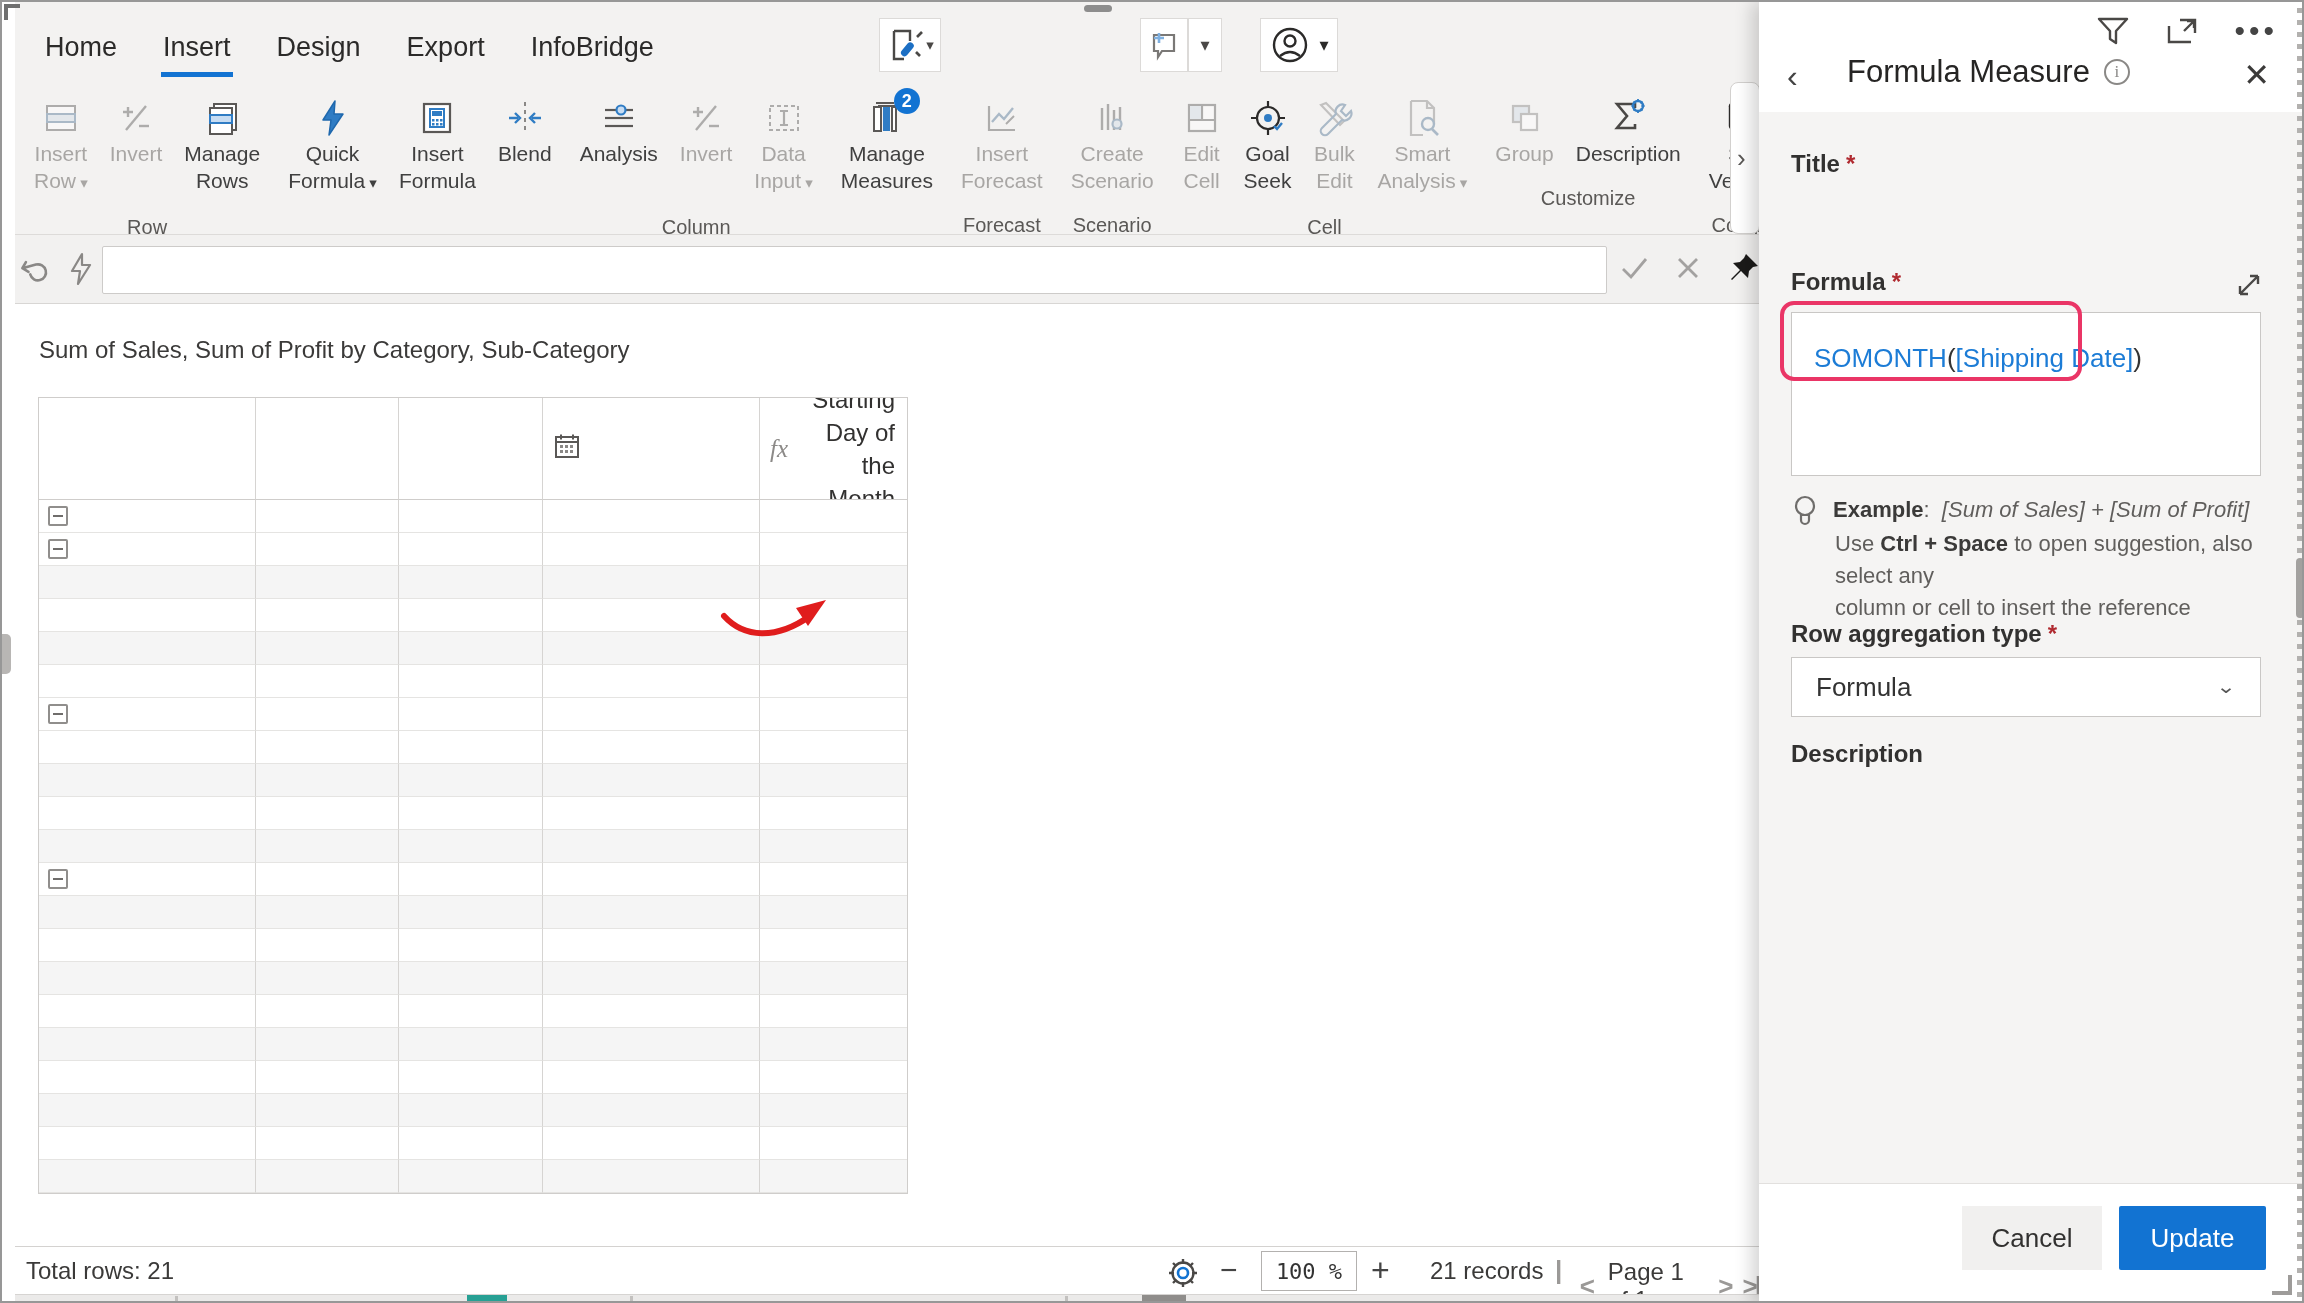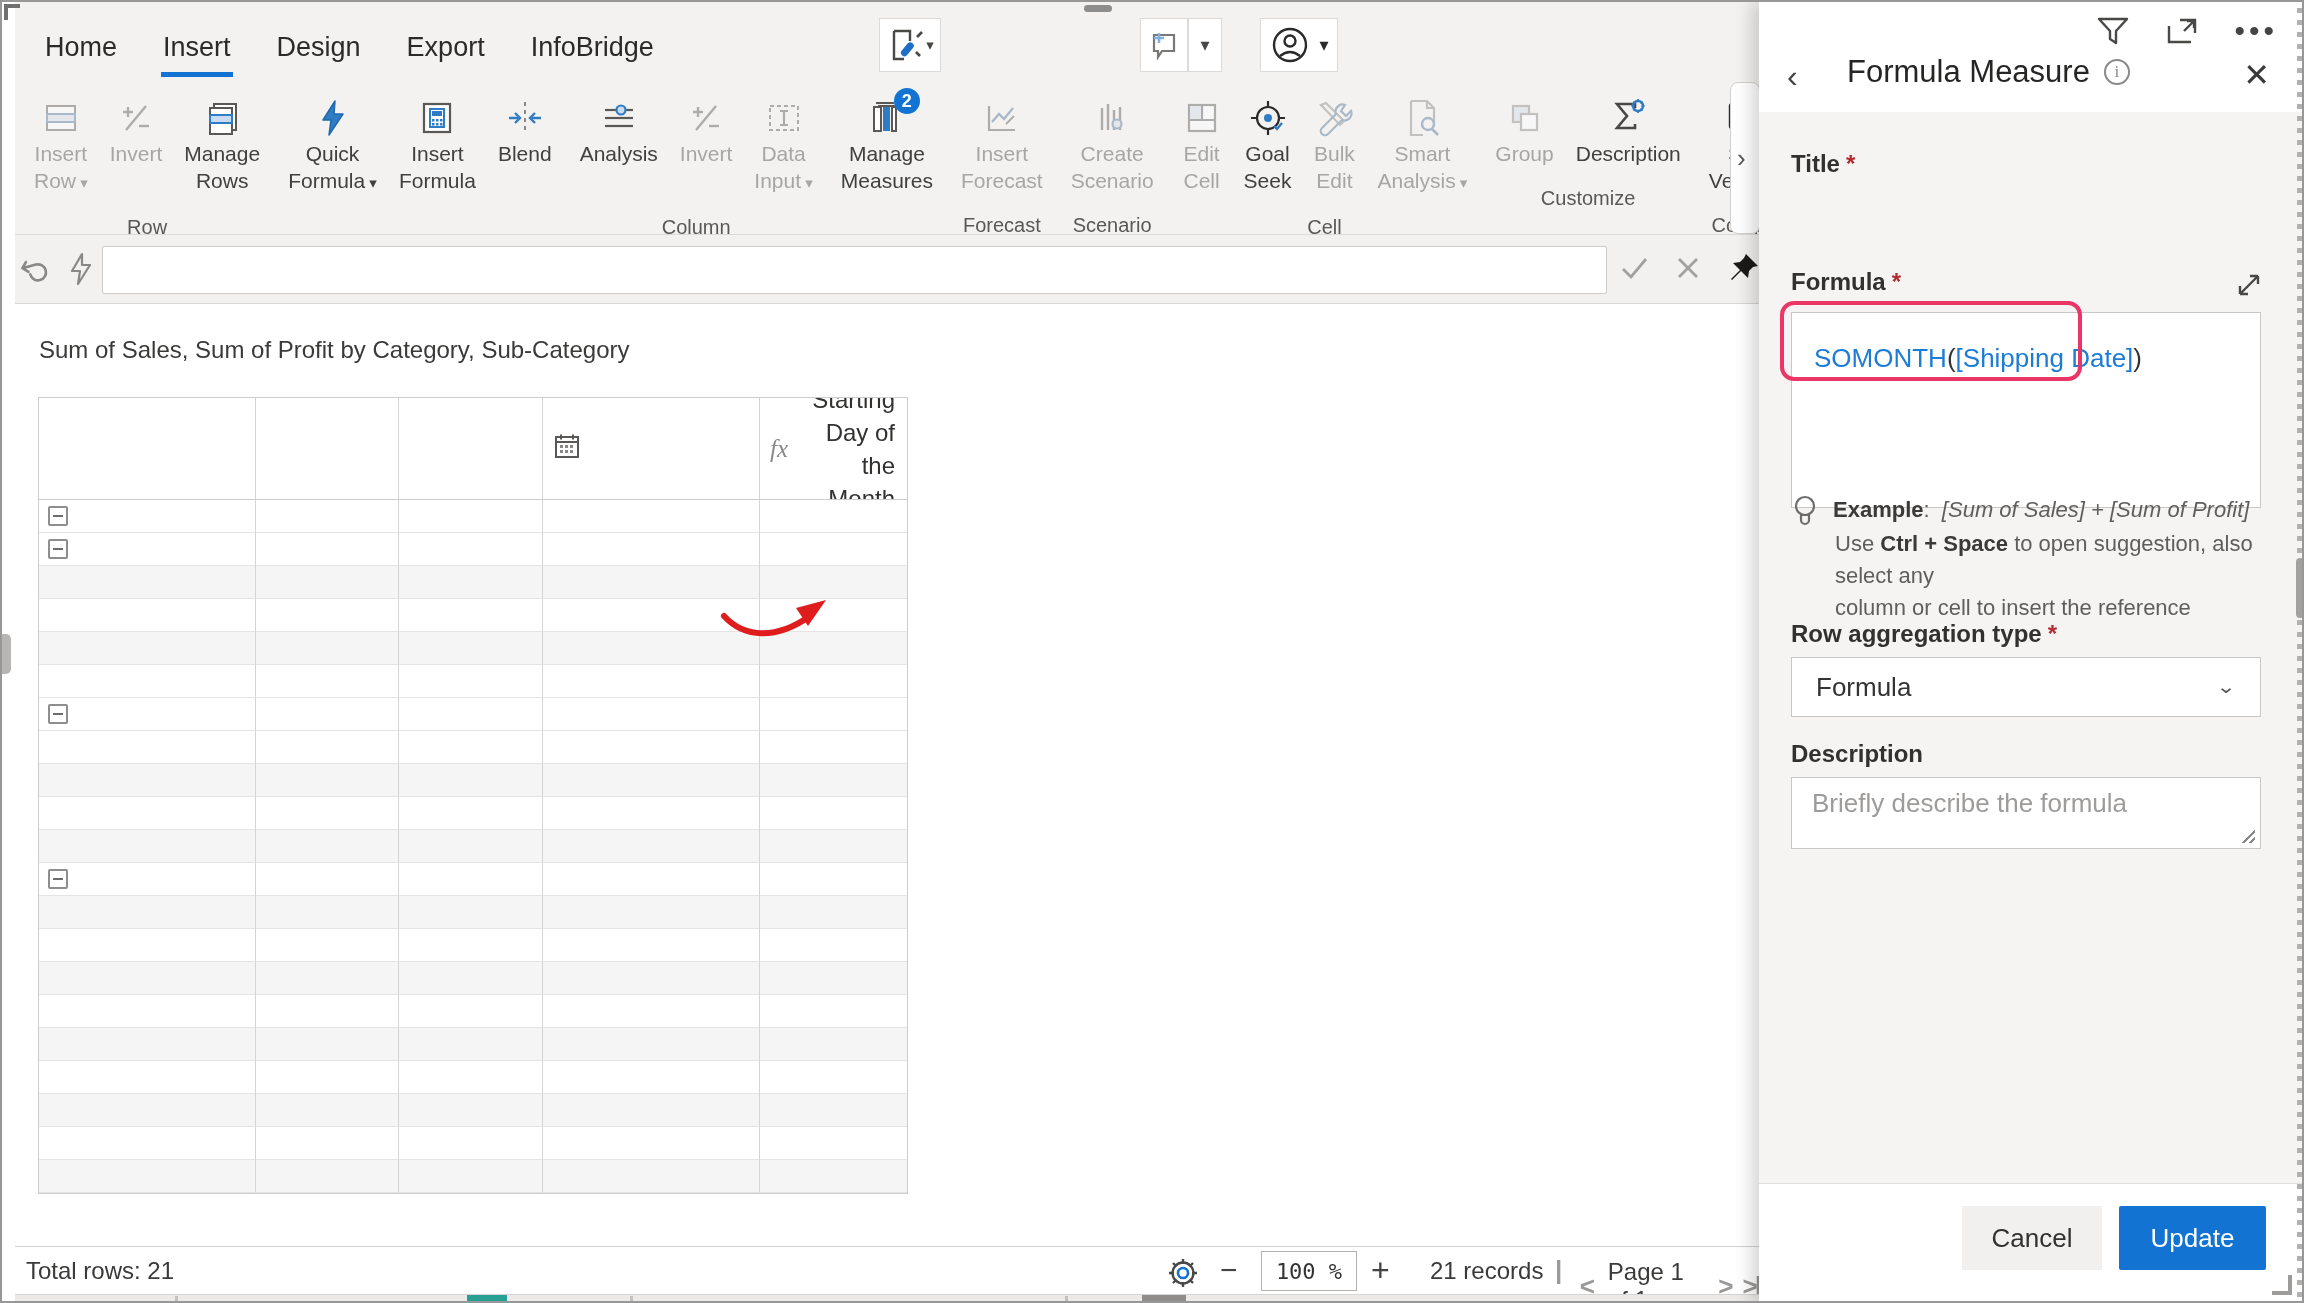--- a/index.html
+++ b/index.html
@@ -119,21 +119,21 @@
   .ph-close { position:absolute; right:36px; top:54px; font-size:32px; color:#3b3a39; cursor:pointer; }
 
   .panel-body { position:absolute; left:0; top:110px; width:100%; height:1071px; }
   .plabel { font-size:24px; color:#323130; font-weight:bold; }
   .req { color:#b02a30; margin-left:6px; }
   .lbl-title { position:absolute; left:32px; top:38px; }
   .in-title { position:absolute; left:32px; top:75px; width:470px; height:58px; background:#fff; border:1px solid #c9c7c5;
               font-size:26px; color:#333; display:flex; align-items:center; padding:0 20px; }
   .lbl-formula { position:absolute; left:32px; top:156px; }
   .formula-expand { position:absolute; right:42px; top:158px; cursor:pointer; }
-  .in-formula { position:absolute; left:32px; top:200px; width:470px; height:196px; background:#fff; border:1px solid #c9c7c5;
+  .in-formula { position:absolute; left:32px; top:200px; width:470px; height:164px; background:#fff; border:1px solid #c9c7c5;
                 font-size:26px; padding:30px 22px; }
   .f-blue { color:#1c7cd6; }
   .f-dark { color:#333; }
   .hint { position:absolute; left:32px; top:382px; width:490px; font-size:22px; color:#605e5c; line-height:32px; }
   .hint-row1 { display:flex; align-items:flex-start; gap:14px; }
   .hint-ex-label { color:#3b3a39; font-weight:bold; }
   .hint-italic { font-style:italic; }
   .hint-rest { padding-left:44px; }
   .hint b { color:#3b3a39; }
   .lbl-agg { position:absolute; left:32px; top:508px; }
@@ -1047,24 +1047,20 @@
         <div class="hint-rest">column or cell to insert the reference</div>
       </div>
 
       <div class="plabel lbl-agg"><span>Row aggregation type</span><span class="req">*</span></div>
       <div class="in-agg">
         <span>Formula</span>
         <span class="dd-chevron">⌄</span>
       </div>
 
       <div class="plabel lbl-desc"><span>Description</span></div>
-      <div class="in-desc">
-        <span>Briefly describe the formula</span>
-        <span class="ta-grip"></span>
-      </div>
     </div>
 
     <div class="panel-foot">
       <button class="btn-cancel">Cancel</button>
       <button class="btn-update">Update</button>
       <div class="corner-grip"></div>
     </div>
 
     <div class="panel-dots"></div>
     <div class="panel-thumb"></div>

